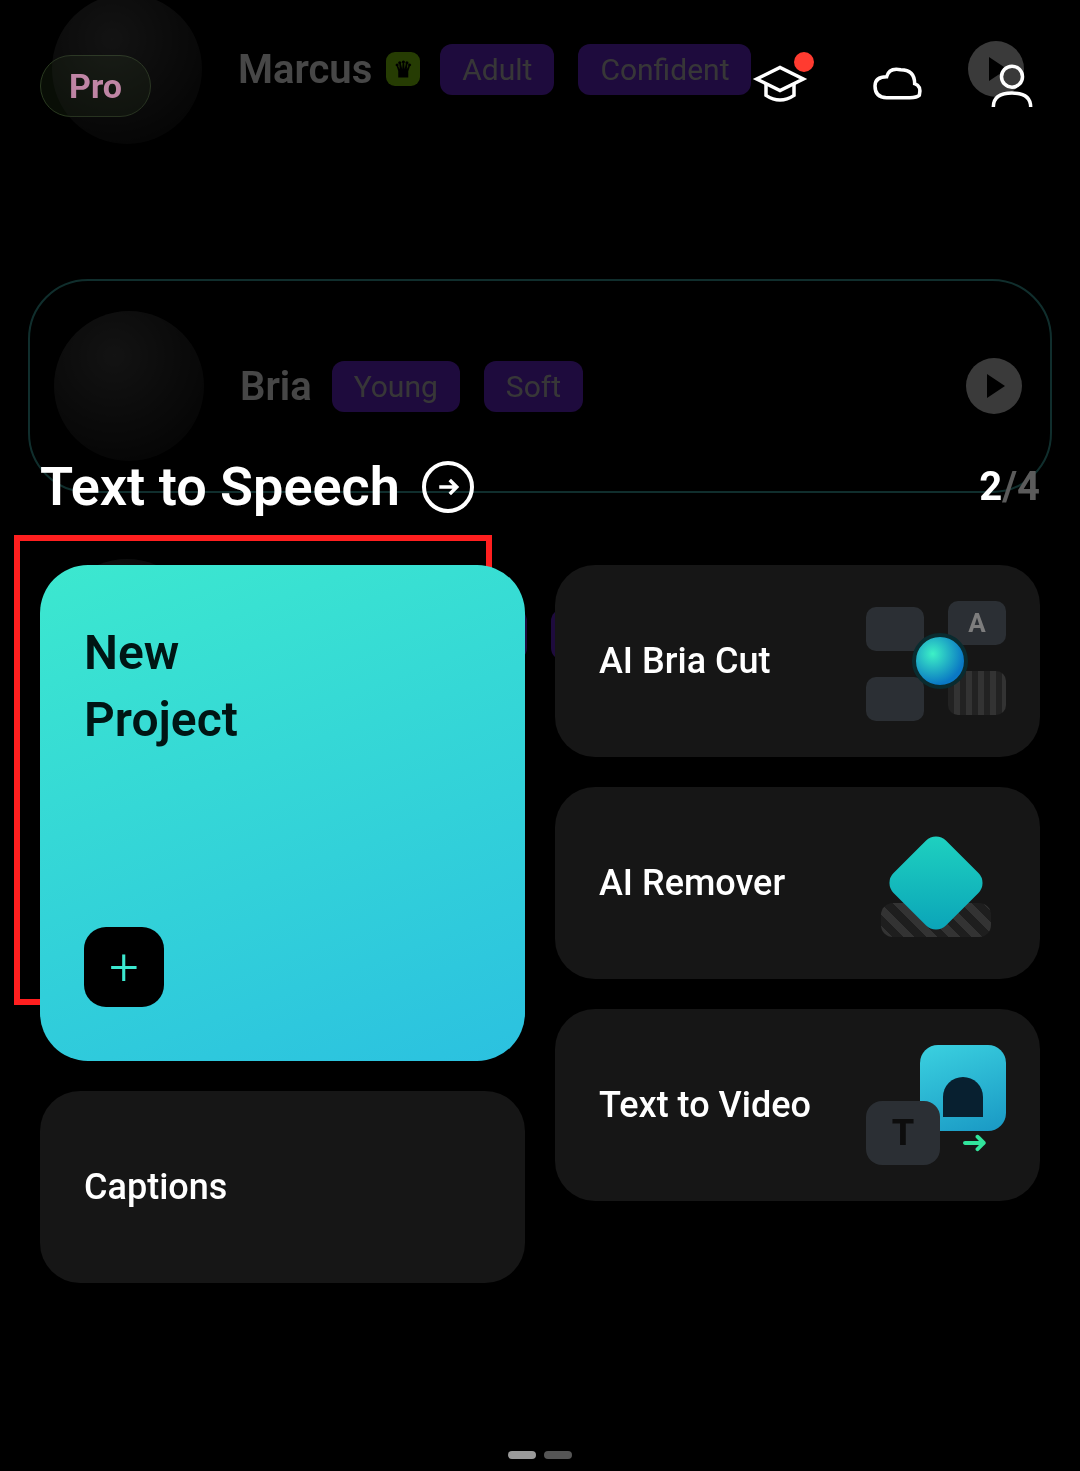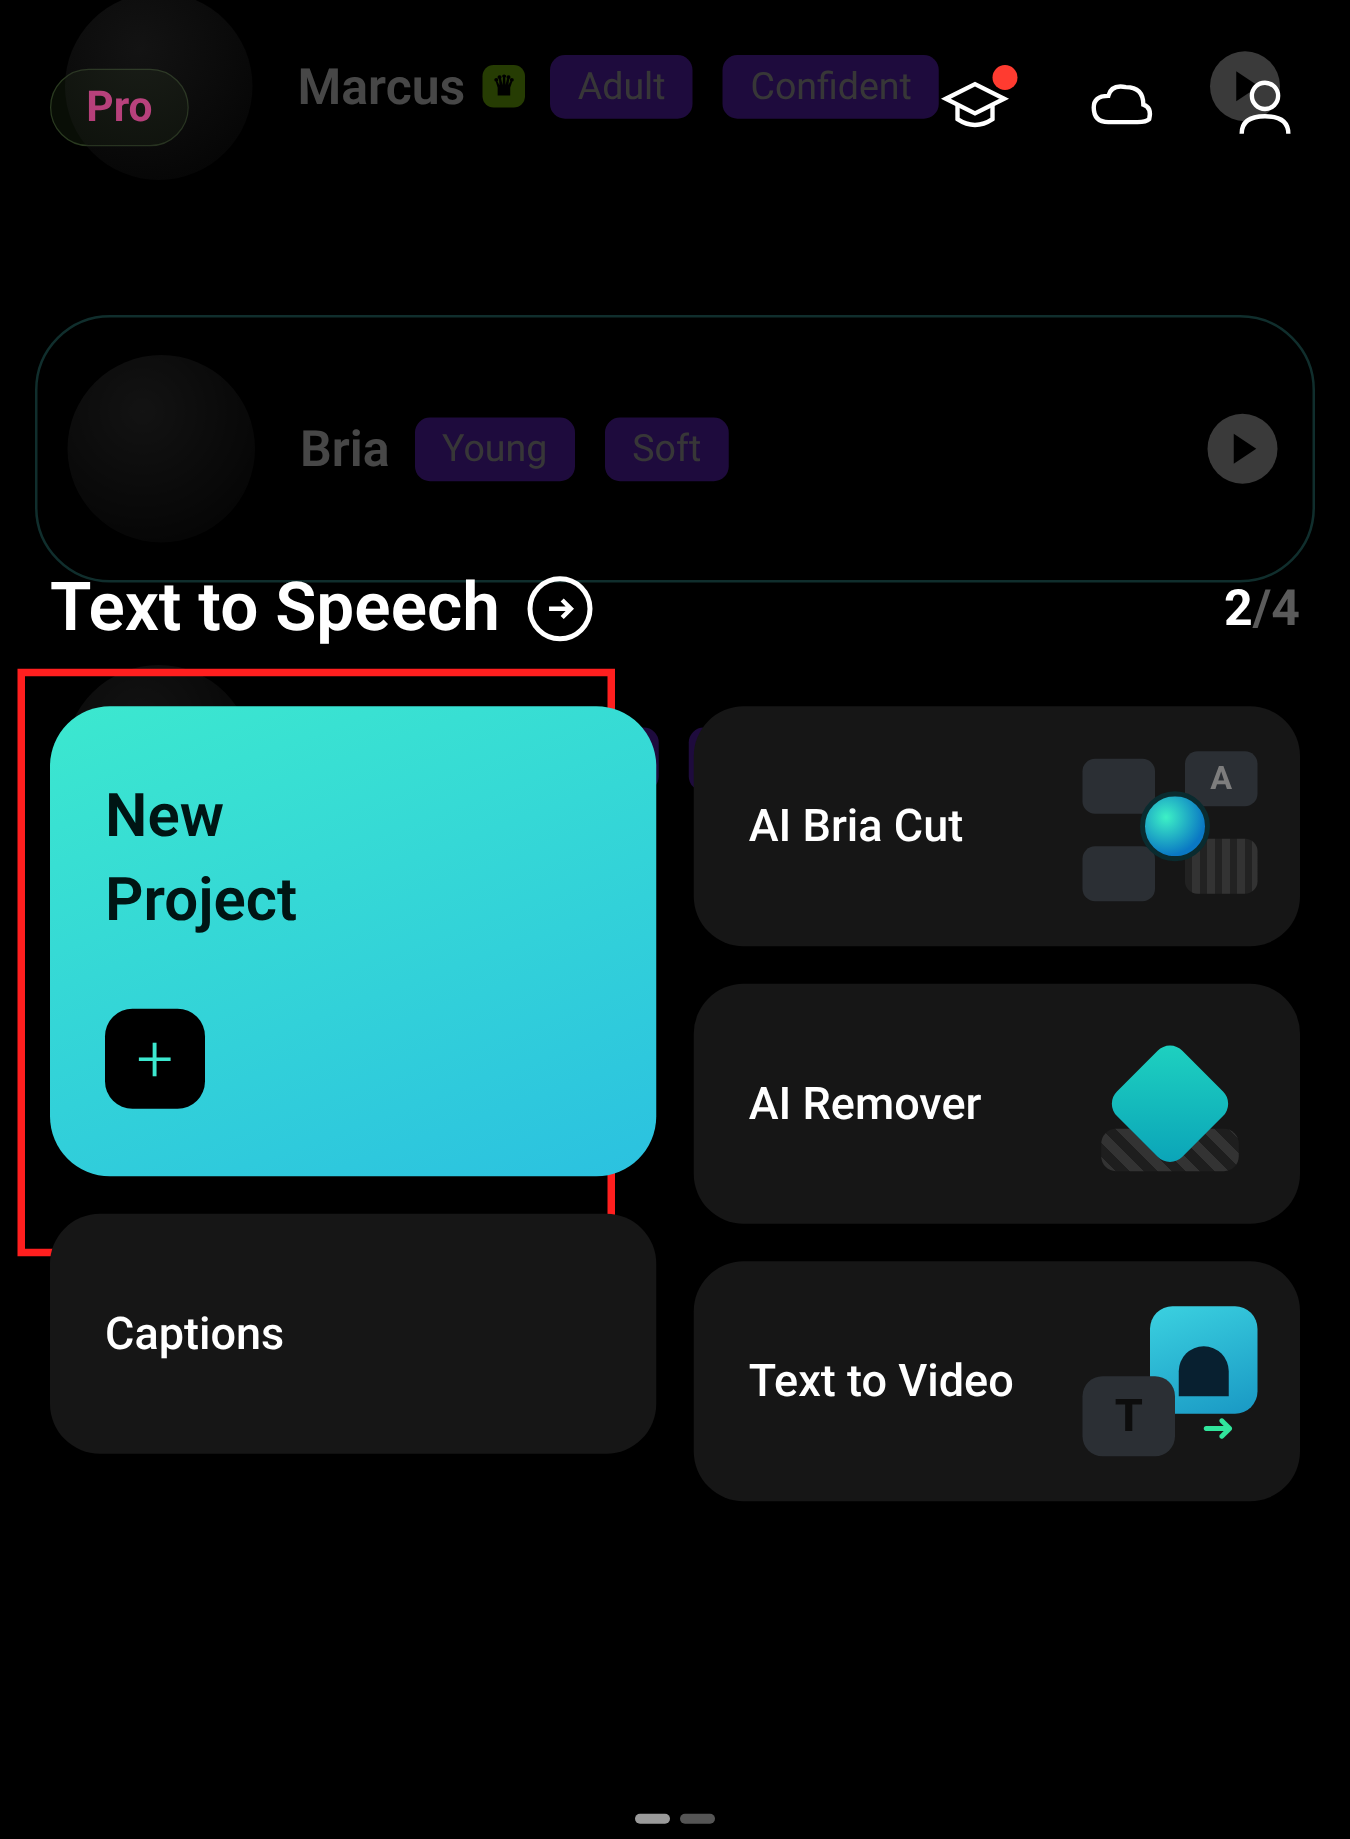--- a/index.html
+++ b/index.html
@@ -19,21 +19,21 @@
     align-items: center;
     justify-content: space-between;
     padding: 55px 40px 0 40px;
   }
   .pro-badge {
     border: 1px solid #2a3a20;
     border-radius: 40px;
     padding: 10px 28px;
     font-weight: 700;
     font-size: 34px;
-    color: #ec4899;
+    color: #f9a8d4;
     background: #090e06;
   }
   .header-icons {
     display: flex;
     gap: 60px;
     align-items: center;
   }
   .header-icon { width: 56px; height: 56px; position: relative; }
   .header-icon svg { width: 100%; height: 100%; stroke: #fff; fill: none; stroke-width: 3; }
   .red-dot {
@@ -55,21 +55,21 @@
     display: flex;
     align-items: center;
     gap: 36px;
     padding: 30px 24px;
     border-radius: 60px;
   }
   .voice-row.marcus { margin-top: -36px; }
   .voice-row.bria {
     border: 2px solid #3aa7a0;
     border-radius: 60px;
-    margin-top: 78px;
+    margin-top: 105px;
   }
   .voice-row.oswald { margin-top: 36px; }
   .avatar {
     width: 150px; height: 150px;
     border-radius: 50%;
     background: radial-gradient(circle at 40% 30%, #444, #151515 80%);
     flex-shrink: 0;
   }
   .voice-meta { display: flex; gap: 20px; }
   .voice-name { font-size: 40px; font-weight: 600; color: #ffffff; display:flex; align-items:center; gap:14px;}
@@ -133,21 +133,21 @@
   .tiles {
     position: absolute;
     top: 565px; left: 40px; right: 40px;
     display: flex; gap: 30px;
   }
   .col { display: flex; flex-direction: column; gap: 30px; flex: 1; }
 
   .new-project {
     background: linear-gradient(160deg, #3ce8cf 0%, #2bc1e0 100%);
     border-radius: 48px;
-    height: 376px;
+    height: 496px;
     padding: 54px 44px;
     display: flex; flex-direction: column; justify-content: space-between;
     color: #001514;
     position: relative;
   }
   .new-project .np-text { font-size: 48px; font-weight: 600; line-height: 1.4; }
   .plus-badge {
     width: 80px; height: 80px;
     background: #000; border-radius: 22px;
     display: flex; align-items: center; justify-content: center;

